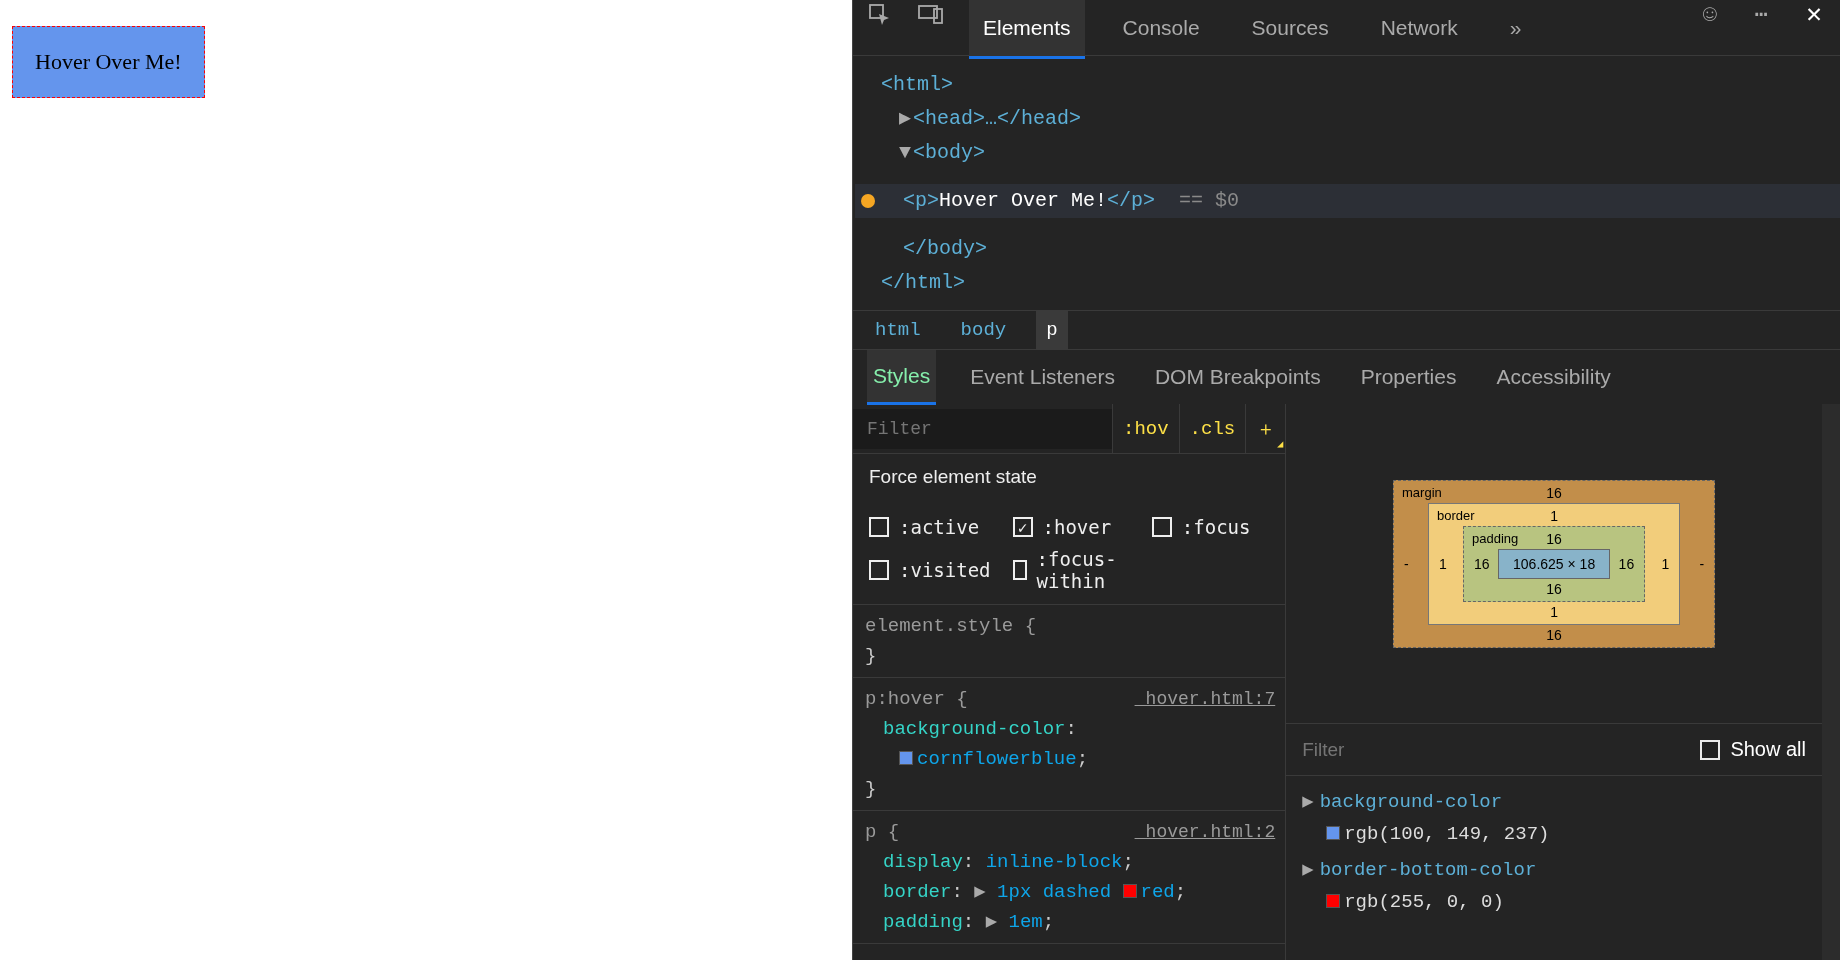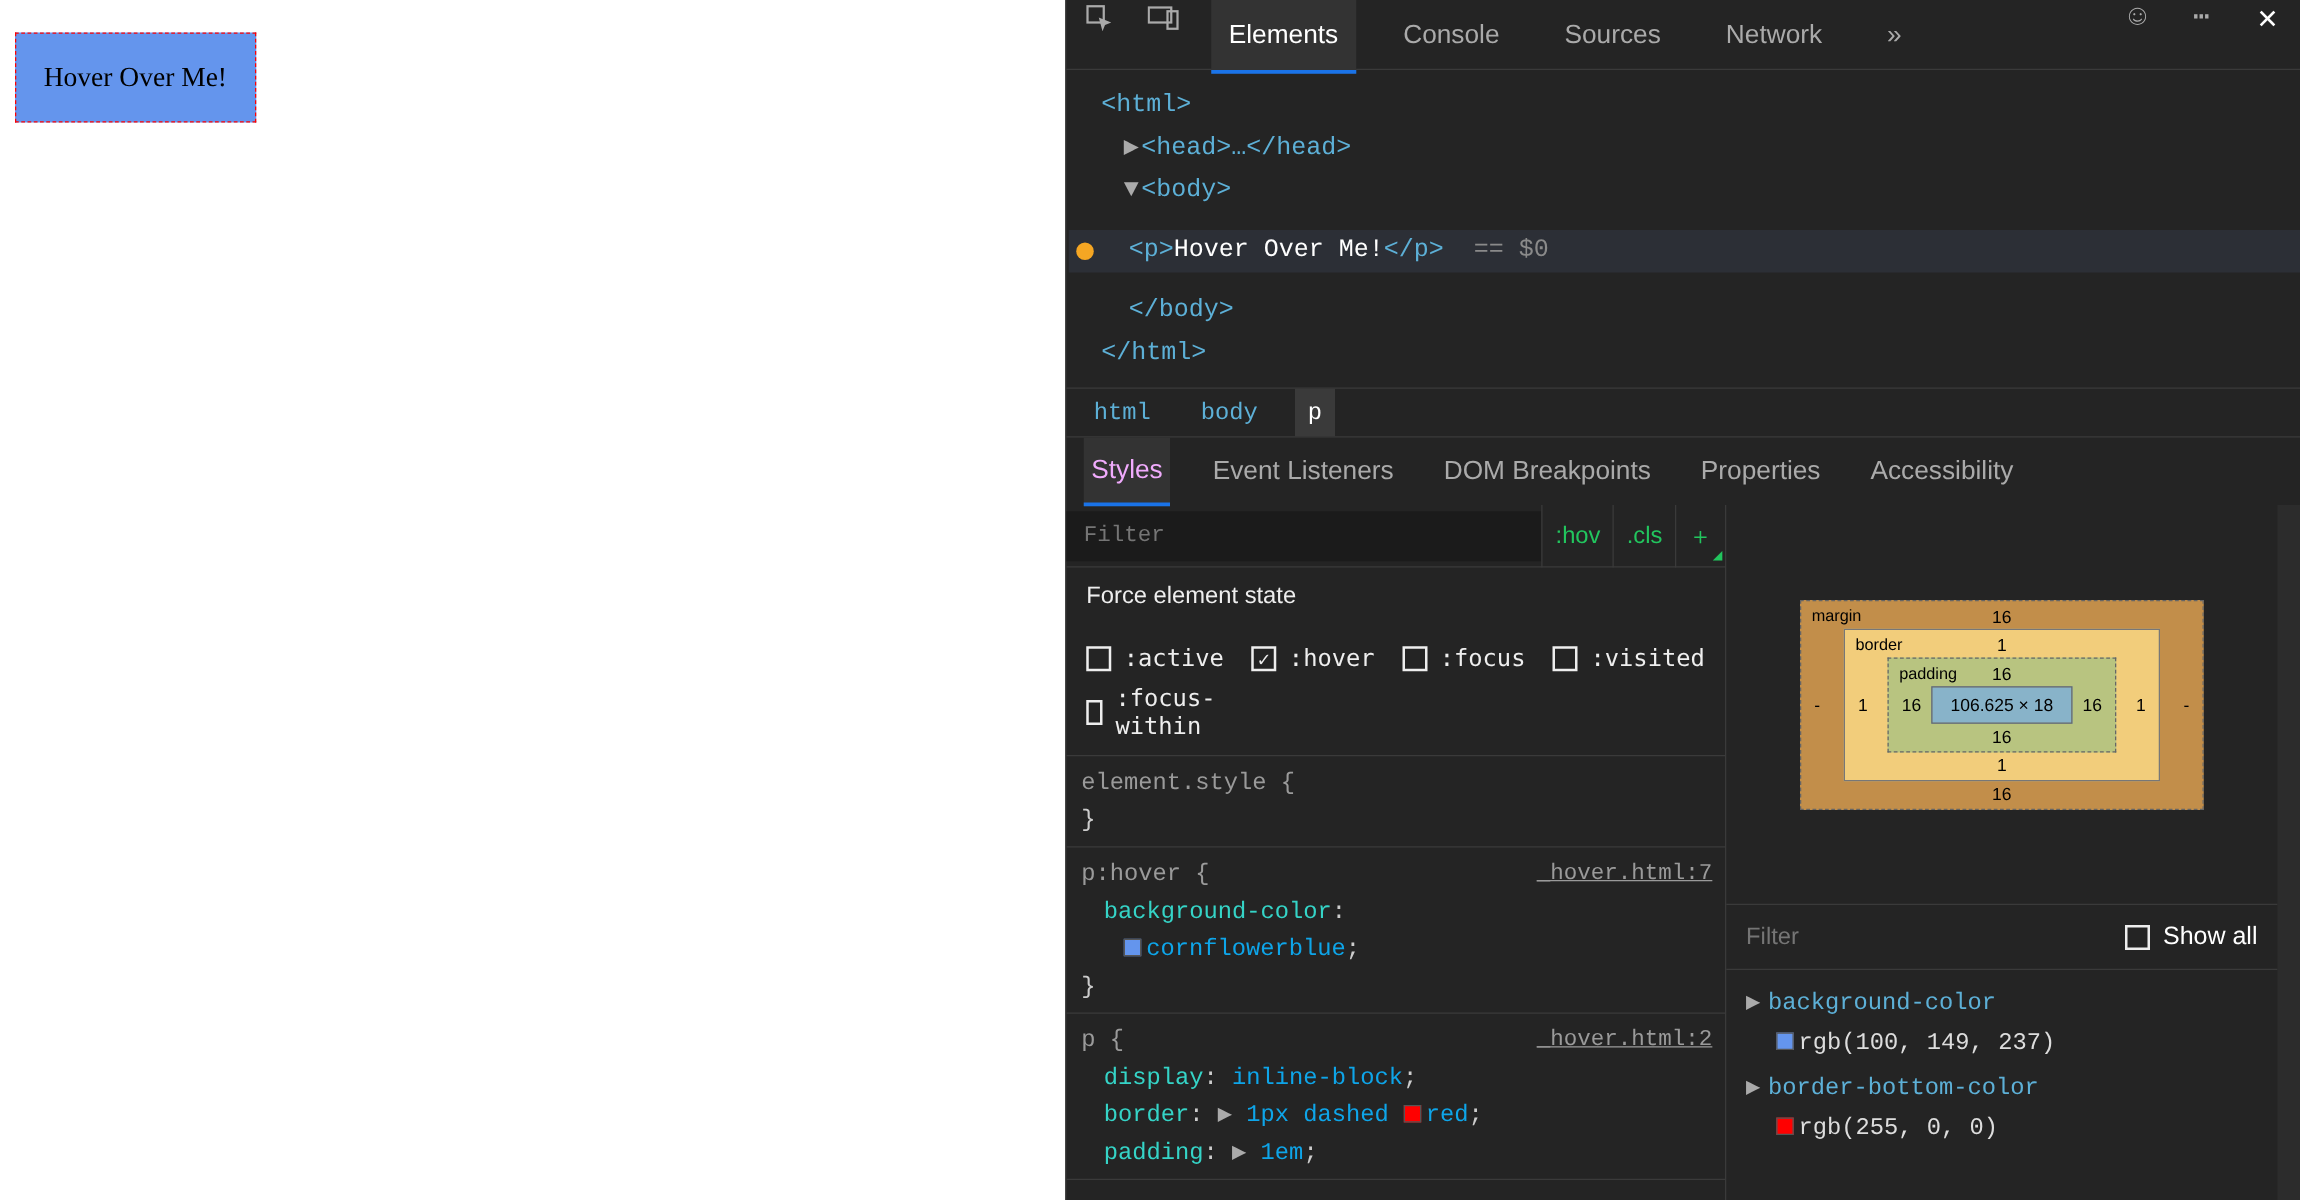--- a/index.html
+++ b/index.html
@@ -22,30 +22,30 @@
 .dom-tree .sel-row{background:#2c2f36;display:block;margin:14px -18px;padding-left:48px;position:relative}
 .dom-tree .tri{color:#aaa;display:inline-block;width:14px}
 .dom-tree .bullet{position:absolute;left:6px;top:10px;width:14px;height:14px;border-radius:50%;background:#f5a623}
 
 .dt-crumbs{height:40px;border-top:1px solid #3a3a3a;border-bottom:1px solid #3a3a3a;display:flex;align-items:center;padding:0 12px;gap:20px;font-size:19px}
 .dt-crumbs .crumb{color:#5db0d7;cursor:pointer;padding:8px 10px}
 .dt-crumbs .crumb.active{background:#3a3a3a;color:#fff}
 
 .side-tabs{height:54px;display:flex;align-items:center;padding:0 14px;gap:28px;font-family:Arial,sans-serif;font-size:21px}
 .side-tabs .stab{color:#aaa;padding:14px 6px;cursor:pointer}
-.side-tabs .stab.active{color:#f0abfc;border-bottom:3px solid #1a73e8;background:#333}
+.side-tabs .stab.active{color:#86efac;border-bottom:3px solid #1a73e8;background:#333}
 
 .lower{display:flex;flex:1;overflow:hidden}
 .styles-col{flex:0 0 427px;display:flex;flex-direction:column;border-right:1px solid #3a3a3a;font-size:19px}
 .styles-filterbar{display:flex;align-items:center;height:50px;border-bottom:1px solid #3a3a3a}
 .styles-filterbar input{flex:1;background:#1b1b1b;border:none;color:#aaa;padding:10px 14px;font-family:inherit;font-size:18px}
-.styles-filterbar .fbtn{padding:0 10px;height:50px;display:flex;align-items:center;border-left:1px solid #3a3a3a;color:#22c55e;cursor:pointer;font-family:Liberation Sans, sans-serif;font-size:19px}
+.styles-filterbar .fbtn{padding:0 10px;height:50px;display:flex;align-items:center;border-left:1px solid #3a3a3a;color:#fde047;cursor:pointer;font-family:Liberation Mono, monospace;font-size:19px}
 .force-state{padding:12px 16px;border-bottom:1px solid #3a3a3a;font-family:Arial,sans-serif}
 .force-state .fs-title{color:#eee;font-size:19px;margin-bottom:28px}
-.force-state .fs-grid{display:grid;grid-template-columns:1fr 1fr 1fr 1fr;gap:10px 22px}
+.force-state .fs-grid{display:grid;grid-template-columns:1fr 1fr 1fr;gap:10px 22px}
 .force-state label{display:flex;align-items:center;gap:10px;color:#eee;font-family:Menlo,monospace;font-size:19px;cursor:pointer}
 .chk{width:20px;height:20px;border:2px solid #eee;display:inline-flex;align-items:center;justify-content:center}
 .chk.checked::after{content:"✓";font-size:16px;color:#eee;font-weight:bold}
 .rules{flex:1;overflow:auto;line-height:30px;font-size:19px}
 .rule{border-bottom:1px solid #3a3a3a;padding:6px 12px 6px 12px;position:relative}
 .rule .src{position:absolute;right:10px;top:6px;color:#9a9a9a;text-decoration:underline;font-size:18px}
 .rule .sel{color:#9a9a9a}
 .rule .brace{color:#ccc}
 .rule .prop{color:#35d4c7;margin-left:18px}
 .rule .val{color:#0ea5e9}

